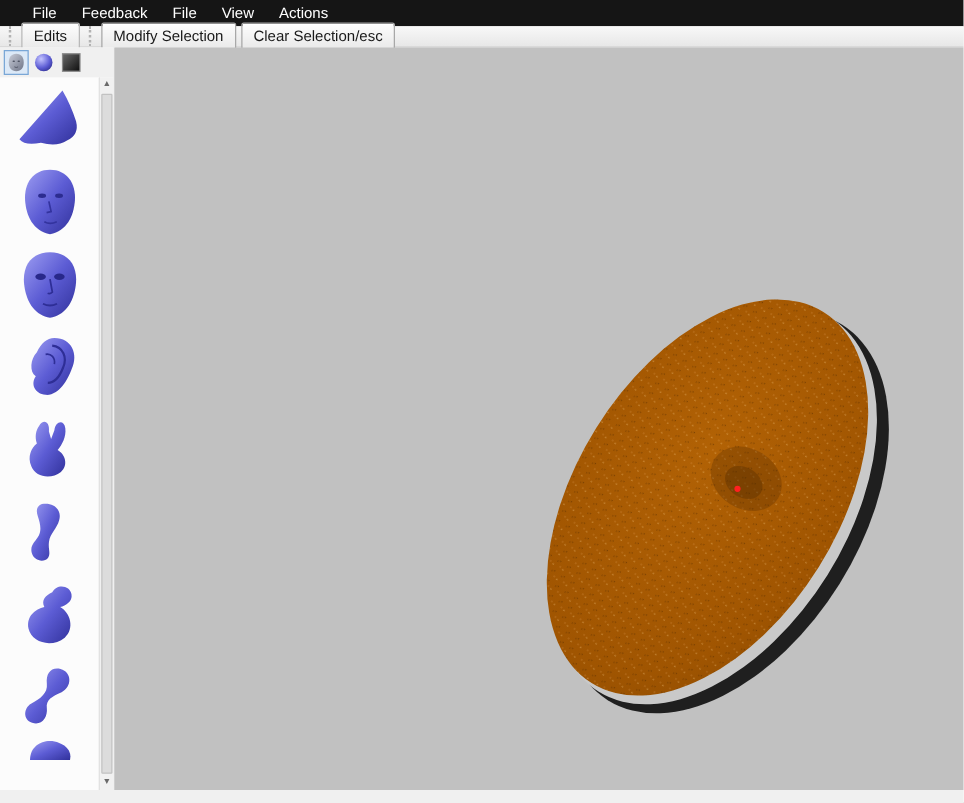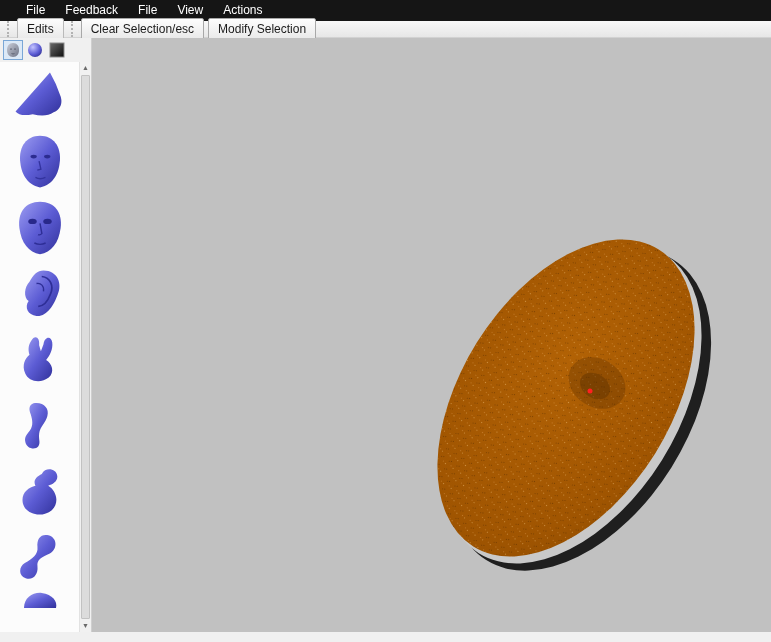--- a/index.html
+++ b/index.html
@@ -132,22 +132,22 @@
     <span class="menu-item">Feedback</span>
     <span class="menu-item">File</span>
     <span class="menu-item">View</span>
     <span class="menu-item">Actions</span>
   </div>
 
   <div class="toolbar">
     <span class="grip"></span>
     <button class="tbtn">Edits</button>
     <span class="grip"></span>
+    <button class="tbtn raised">Modify Selection</button>
     <button class="tbtn raised">Clear Selection/esc</button>
-    <button class="tbtn raised">Modify Selection</button>
   </div>
 
   <div class="content">
 
     <div class="sidebar">
 
       <div class="tabs">
         <div class="tab selected">
           <svg width="16" height="16" viewBox="0 0 16 16">
             <path d="M8 1 C12 1 14 4 14 8 C14 12 12 15 8 15 C4 15 2 12 2 8 C2 4 4 1 8 1 Z" fill="url(#hg)"></path>

